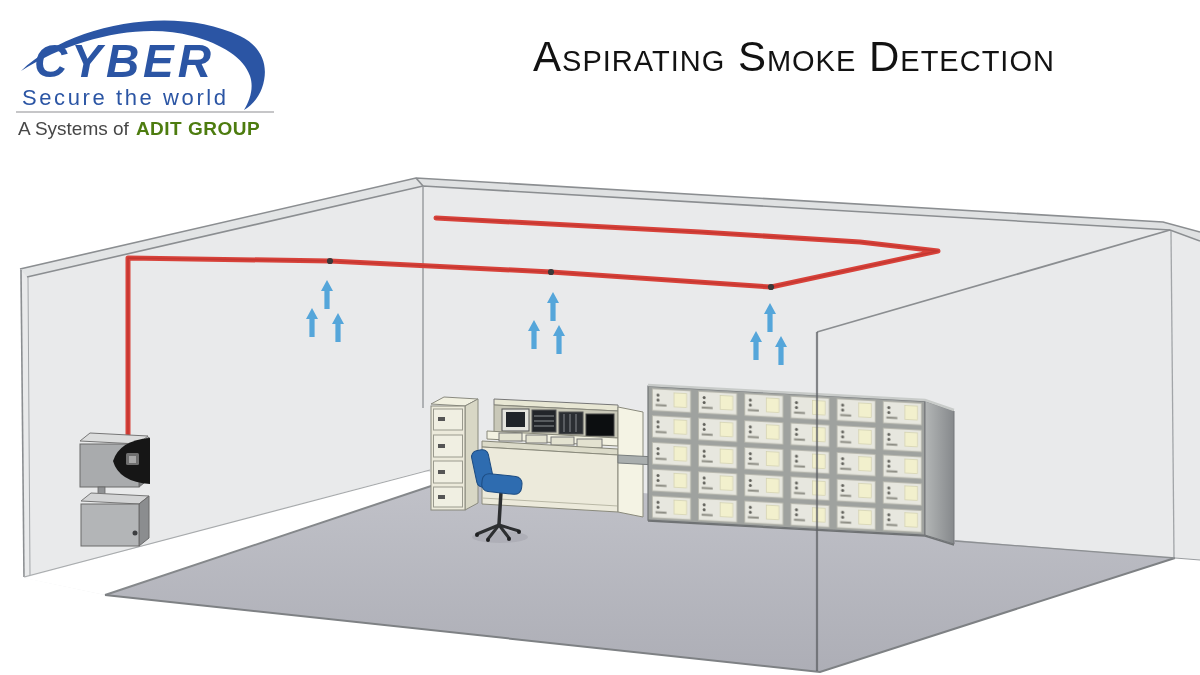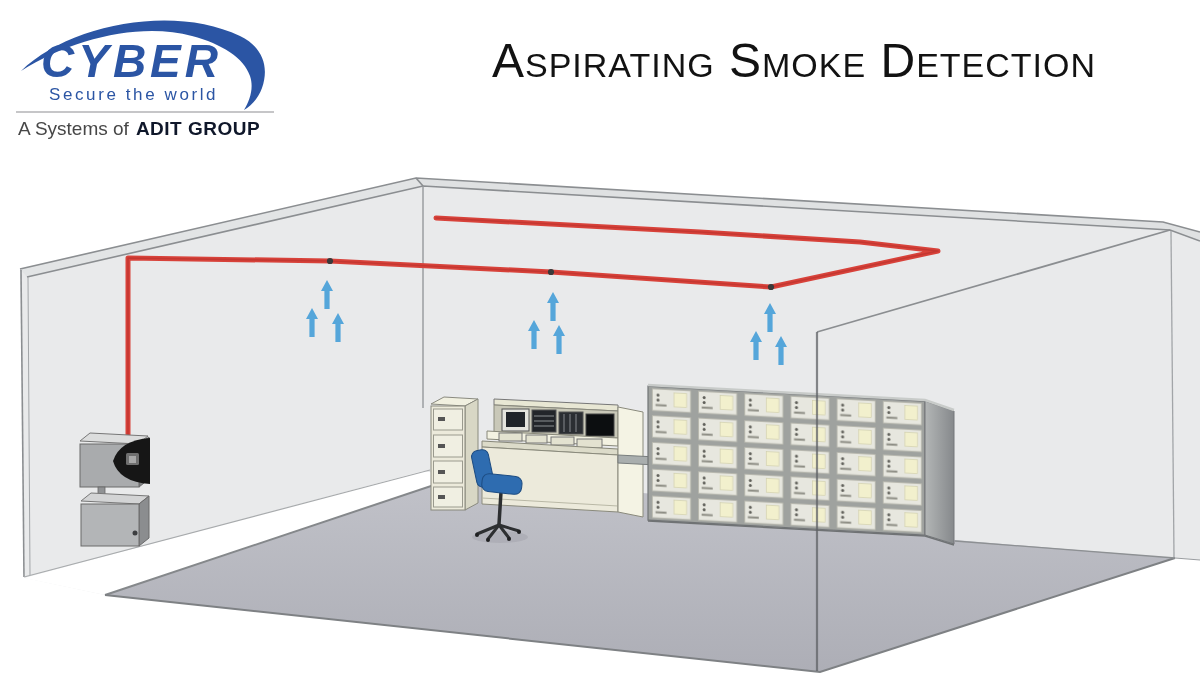--- a/index.html
+++ b/index.html
@@ -6,38 +6,37 @@
   body{
     width:1200px;height:675px;position:relative;overflow:hidden;
     background:#ffffff;font-family:"Liberation Sans", sans-serif;
   }
   .logo{position:absolute;left:14px;top:8px;width:272px;height:130px;}
   .logo-swoosh{position:absolute;left:0;top:0;pointer-events:none;}
   .brand{
     position:absolute;left:20px;top:26px;
     font-size:46px;font-weight:bold;font-style:italic;letter-spacing:4px;
     color:var(--logo-blue,#2b55a4);
-    margin-left:7px;
   }
   .tagline{
-    position:absolute;left:35px;top:77px;
-    font-size:17px;letter-spacing:2.6px;color:var(--logo-blue,#2b55a4);
+    position:absolute;left:8px;top:77px;
+    font-size:22px;letter-spacing:2.6px;color:var(--logo-blue,#2b55a4);
   }
   .logo-divider{
     position:absolute;left:2px;top:103px;width:258px;height:2px;background:#c6c6c8;
   }
   .venture{
     position:absolute;left:4px;top:110px;font-size:19px;color:#474747;
     white-space:nowrap;
   }
-  .venture b{color:#0f172a;letter-spacing:0.5px;margin-left:7px;}
+  .venture b{color:#4d7c0f;letter-spacing:0.5px;margin-left:7px;}
   .page-title{
     position:absolute;left:388px;top:28px;width:812px;
     text-align:center;color:#121212;
-    font-size:48px;font-variant:small-caps;letter-spacing:1px;line-height:1.36;
+    font-size:42px;font-variant:small-caps;letter-spacing:1px;line-height:1.36;
     font-weight:400;
   }
   .scene{position:absolute;left:0;top:0;}
 </style>
 </head>
 <body>
 
 <svg class="scene" width="1200" height="675" viewBox="0 0 1200 675">
   <defs>
     <linearGradient id="floorg" x1="0" y1="477" x2="0" y2="672" gradientUnits="userSpaceOnUse">

